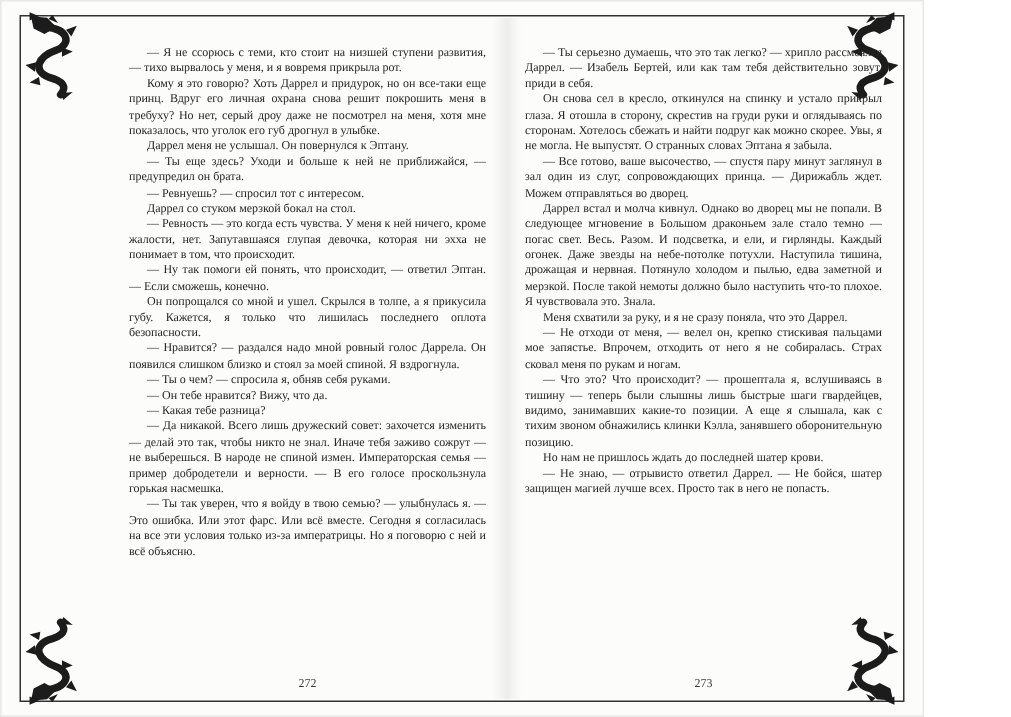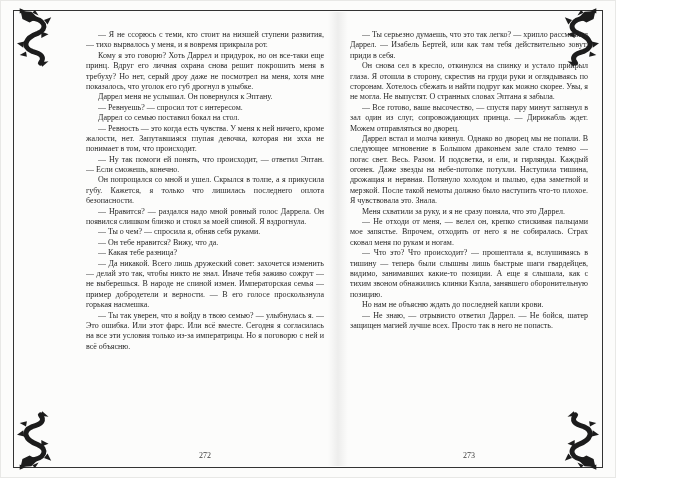--- a/index.html
+++ b/index.html
@@ -58,22 +58,23 @@
       <use href="#dragon"></use>
     </svg>
 
   <div class="gutter"></div>
 
   <div class="page page-left">
     <div class="text">
       <p>— Я не ссорюсь с теми, кто стоит на низшей ступени развития, — тихо вырвалось у меня, и я вовремя прикрыла рот.</p>
       <p>Кому я это говорю? Хоть Даррел и придурок, но он все-таки еще принц. Вдруг его личная охрана снова решит покрошить меня в требуху? Но нет, серый дроу даже не посмотрел на меня, хотя мне показалось, что уголок его губ дрогнул в улыбке.</p>
       <p>Даррел меня не услышал. Он повернулся к Эптану.</p>
+      <p>— Ты еще здесь? Уходи и больше к ней не приближайся, — предупредил он брата.</p>
       <p>— Ревнуешь? — спросил тот с интересом.</p>
-      <p>Даррел со семью поставил бокал на стол.</p>
+      <p>Даррел со стуком мерзкой бокал на стол.</p>
       <p>— Ревность — это когда есть чувства. У меня к ней ничего, кроме жалости, нет. Запутавшаяся глупая девочка, которая ни эхха не понимает в том, что происходит.</p>
       <p>— Ну так помоги ей понять, что происходит, — ответил Эптан. — Если сможешь, конечно.</p>
       <p>Он попрощался со мной и ушел. Скрылся в толпе, а я прикусила губу. Кажется, я только что лишилась последнего оплота безопасности.</p>
       <p>— Нравится? — раздался надо мной ровный голос Даррела. Он появился слишком близко и стоял за моей спиной. Я вздрогнула.</p>
       <p>— Ты о чем? — спросила я, обняв себя руками.</p>
       <p>— Он тебе нравится? Вижу, что да.</p>
       <p>— Какая тебе разница?</p>
       <p>— Да никакой. Всего лишь дружеский совет: захочется изменить — делай это так, чтобы никто не знал. Иначе тебя заживо сожрут — не выберешься. В народе не спиной измен. Императорская семья — пример добродетели и верности. — В его голосе проскользнула горькая насмешка.</p>
       <p>— Ты так уверен, что я войду в твою семью? — улыбнулась я. — Это ошибка. Или этот фарс. Или всё вместе. Сегодня я согласилась на все эти условия только из-за императрицы. Но я поговорю с ней и всё объясню.</p>
     </div>
@@ -82,19 +83,19 @@
 
   <div class="page page-right">
     <div class="text">
       <p>— Ты серьезно думаешь, что это так легко? — хрипло рассмеялся Даррел. — Изабель Бертей, или как там тебя действительно зовут, приди в себя.</p>
       <p>Он снова сел в кресло, откинулся на спинку и устало прикрыл глаза. Я отошла в сторону, скрестив на груди руки и оглядываясь по сторонам. Хотелось сбежать и найти подруг как можно скорее. Увы, я не могла. Не выпустят. О странных словах Эптана я забыла.</p>
       <p>— Все готово, ваше высочество, — спустя пару минут заглянул в зал один из слуг, сопровождающих принца. — Дирижабль ждет. Можем отправляться во дворец.</p>
       <p>Даррел встал и молча кивнул. Однако во дворец мы не попали. В следующее мгновение в Большом драконьем зале стало темно — погас свет. Весь. Разом. И подсветка, и ели, и гирлянды. Каждый огонек. Даже звезды на небе-потолке потухли. Наступила тишина, дрожащая и нервная. Потянуло холодом и пылью, едва заметной и мерзкой. После такой немоты должно было наступить что-то плохое. Я чувствовала это. Знала.</p>
       <p>Меня схватили за руку, и я не сразу поняла, что это Даррел.</p>
       <p>— Не отходи от меня, — велел он, крепко стискивая пальцами мое запястье. Впрочем, отходить от него я не собиралась. Страх сковал меня по рукам и ногам.</p>
       <p>— Что это? Что происходит? — прошептала я, вслушиваясь в тишину — теперь были слышны лишь быстрые шаги гвардейцев, видимо, занимавших какие-то позиции. А еще я слышала, как с тихим звоном обнажились клинки Кэлла, занявшего оборонительную позицию.</p>
-      <p>Но нам не объясню ждать до последней капли крови.</p>
+      <p>Но нам не пришлось ждать до последней шатер крови.</p>
       <p>— Не знаю, — отрывисто ответил Даррел. — Не бойся, шатер защищен магией лучше всех. Просто так в него не попасть.</p>
     </div>
     <div class="page-number">273</div>
   </div>
 
 </div>
 
 </body></html>

